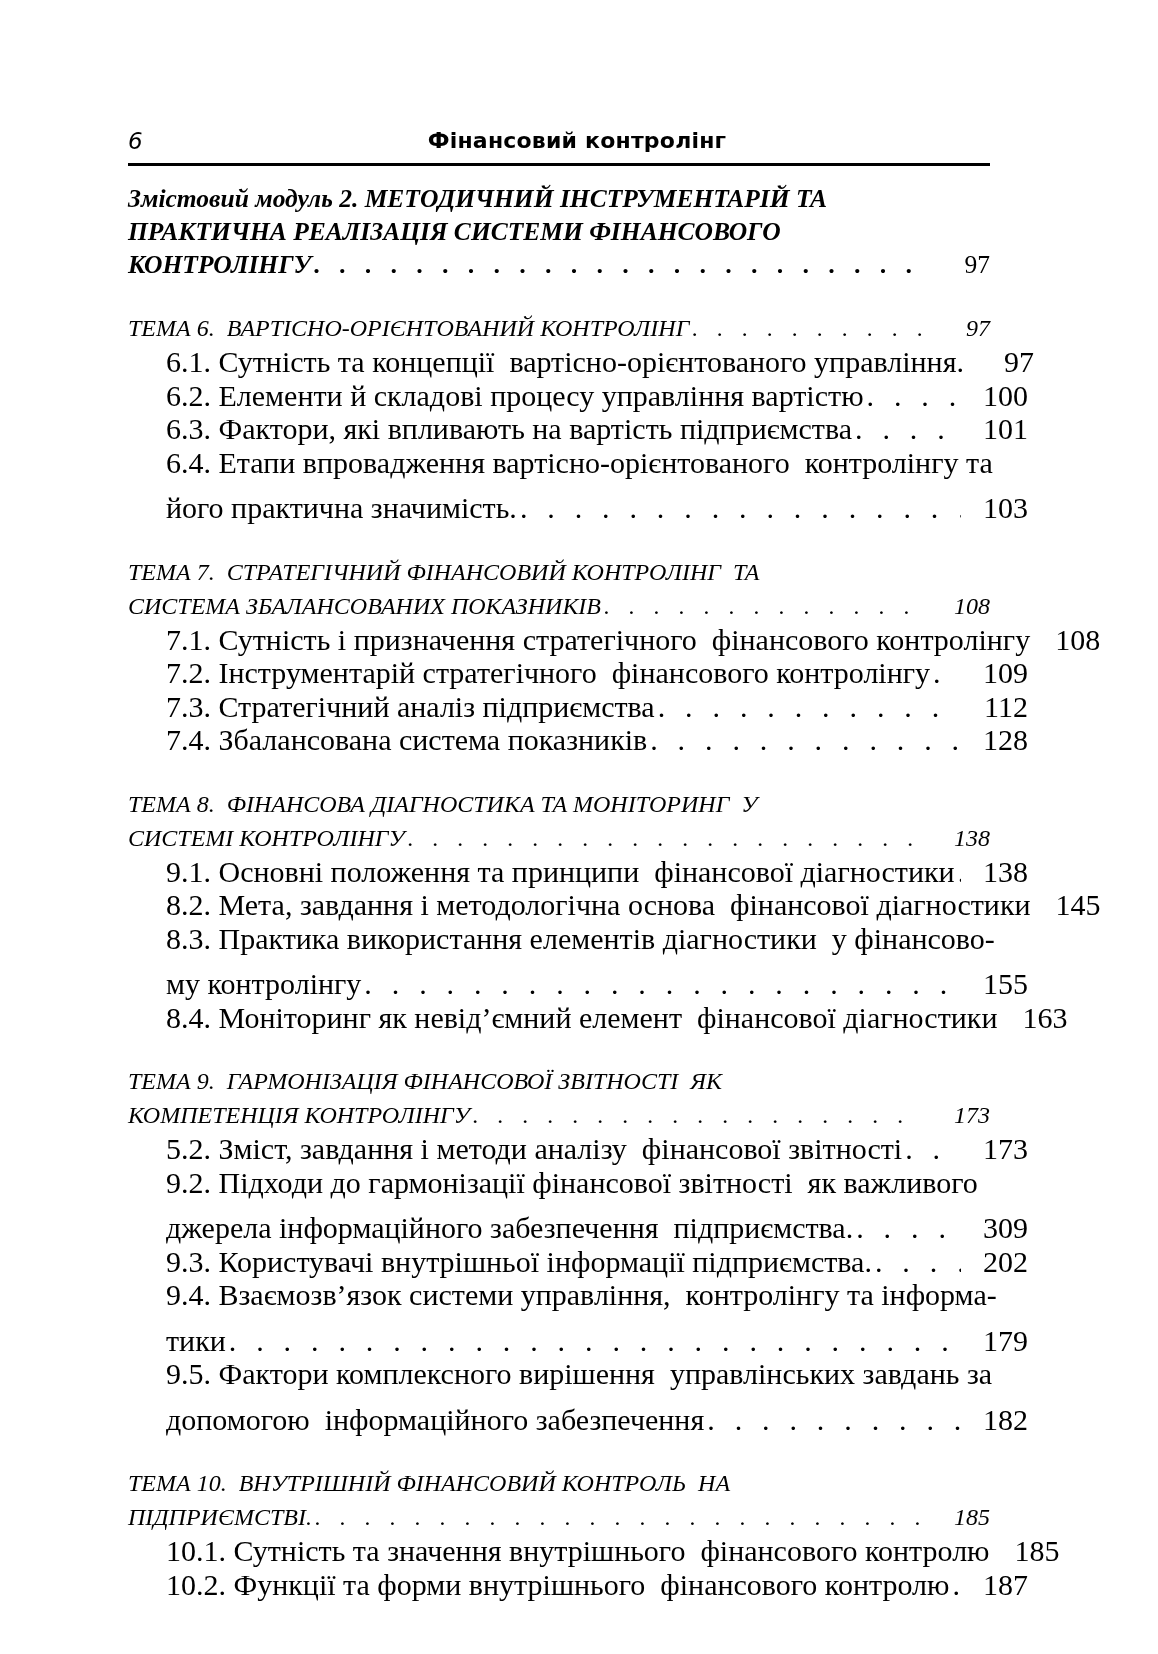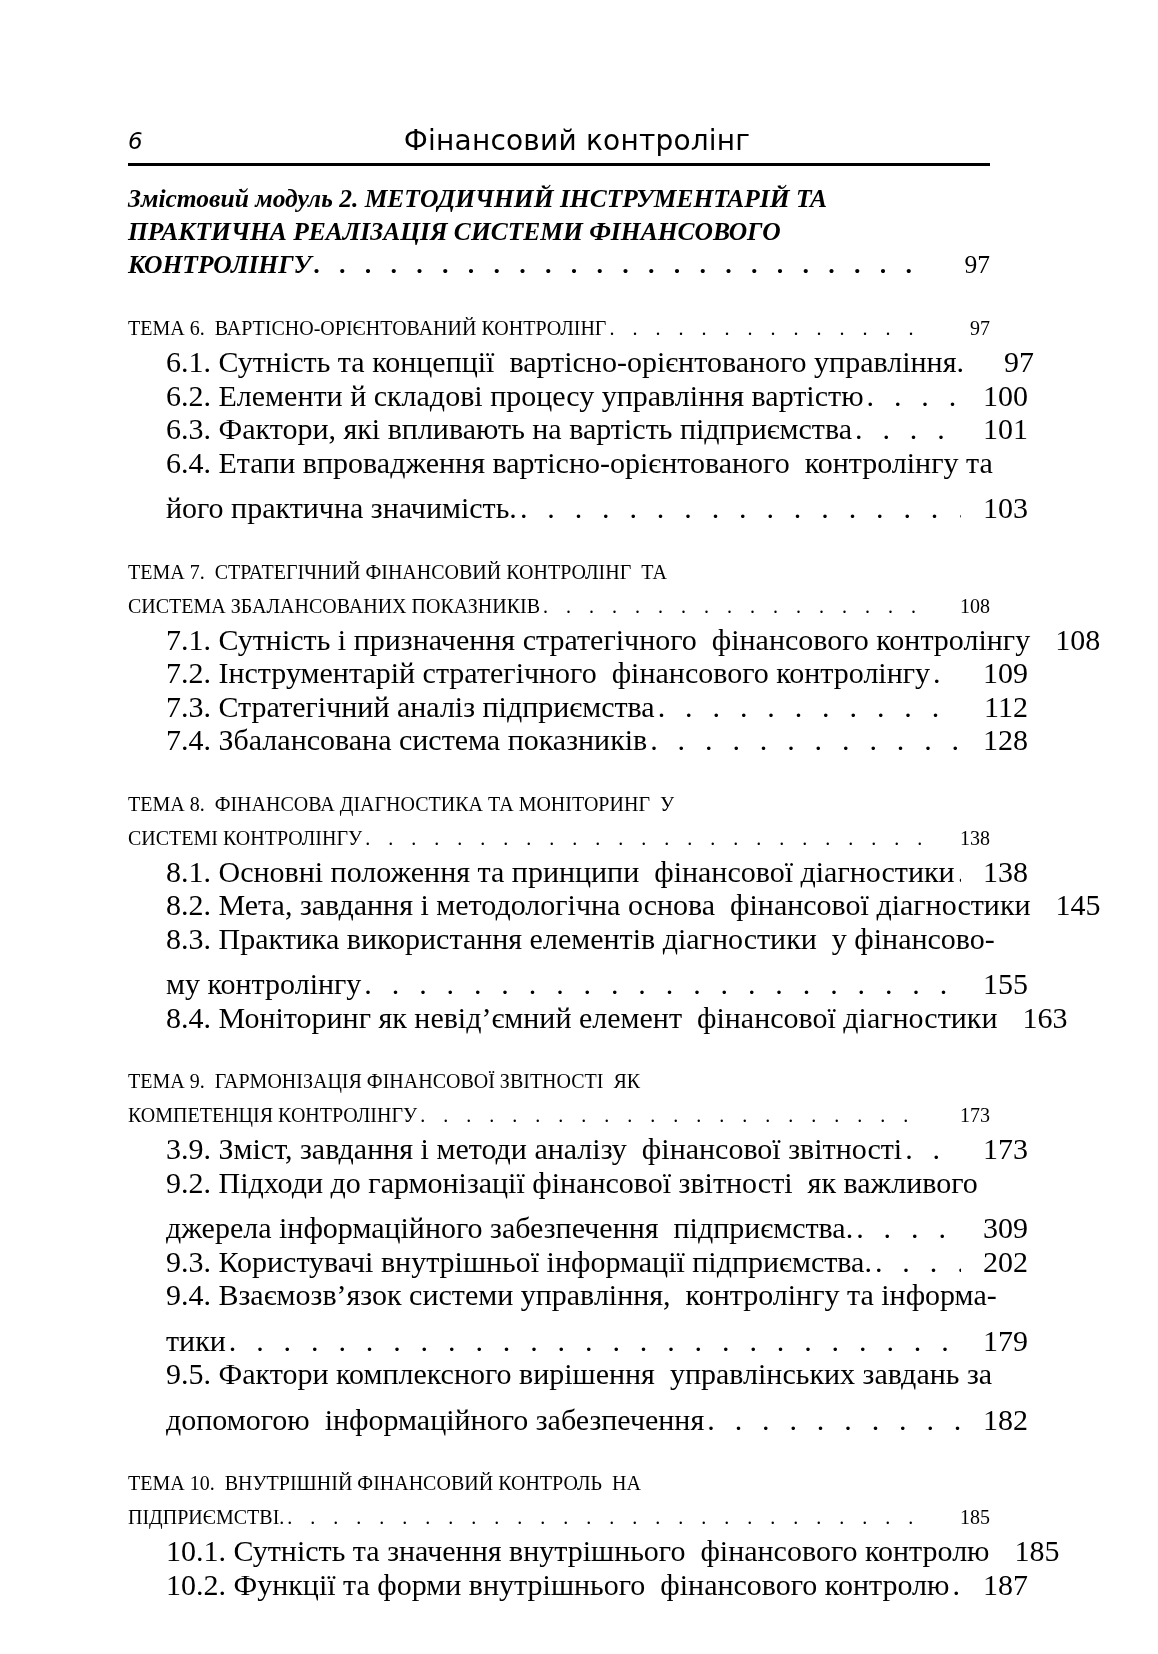--- a/index.html
+++ b/index.html
@@ -47,24 +47,25 @@
     line-height: 30px;
     letter-spacing: 0.3px;
   }
   .running-title {
     position: absolute;
     left: 0;
     right: 0;
     top: 0;
     text-align: center;
     font-family: "DejaVu Sans", "Liberation Sans", sans-serif;
-    font-size: 28px;
+    font-size: 22px;
     line-height: 30px;
     letter-spacing: 0.2px;
     padding-left: 36px;
+    font-weight: bold;
   }
   .header-rule {
     position: absolute;
     left: 128px;
     top: 163px;
     width: 862px;
     height: 3px;
     background: #000;
   }
 
@@ -108,22 +109,23 @@
     font-weight: bold;
     font-size: 25.5px;
     line-height: 33px;
     margin-bottom: 0;
   }
   .module .pg { font-style: normal; font-weight: normal; }
   .module .leaders { letter-spacing: 6.5px; }
 
   
   .theme {
-    font-size: 20px;
+    font-size: 24px;
     line-height: 34px;
+    font-style: italic;
   }
   .theme .leaders { letter-spacing: 6.5px; }
 
   
   .sub {
     font-size: 30px;
     line-height: 33.5px;
     padding-left: 38px;
   }
   .sub.cont { padding-left: 38px; margin-top: 12px; }
@@ -220,21 +222,21 @@
       <div class="row theme noleader">
         <span class="txt">ТЕМА 8.  ФІНАНСОВА ДІАГНОСТИКА ТА МОНІТОРИНГ  У</span>
         <span class="pg"></span>
       </div>
       <div class="row theme cont">
         <span class="txt">СИСТЕМІ КОНТРОЛІНГУ</span>
         <span class="leaders"></span>
         <span class="pg">138</span>
       </div>
       <div class="row sub">
-        <span class="txt">8.1. Основні положення та принципи  фінансової діагностики</span>
+        <span class="txt">9.1. Основні положення та принципи  фінансової діагностики</span>
         <span class="leaders"></span>
         <span class="pg">138</span>
       </div>
       <div class="row sub">
         <span class="txt">8.2. Мета, завдання і методологічна основа  фінансової діагностики</span>
         <span class="leaders"></span>
         <span class="pg">145</span>
       </div>
       <div class="row sub noleader">
         <span class="txt">8.3. Практика використання елементів діагностики  у фінансово-</span>
@@ -254,21 +256,21 @@
       <div class="row theme noleader">
         <span class="txt">ТЕМА 9.  ГАРМОНІЗАЦІЯ ФІНАНСОВОЇ ЗВІТНОСТІ  ЯК</span>
         <span class="pg"></span>
       </div>
       <div class="row theme cont">
         <span class="txt">КОМПЕТЕНЦІЯ КОНТРОЛІНГУ</span>
         <span class="leaders"></span>
         <span class="pg">173</span>
       </div>
       <div class="row sub">
-        <span class="txt">3.9. Зміст, завдання і методи аналізу  фінансової звітності</span>
+        <span class="txt">5.2. Зміст, завдання і методи аналізу  фінансової звітності</span>
         <span class="leaders"></span>
         <span class="pg">173</span>
       </div>
       <div class="row sub noleader">
         <span class="txt">9.2. Підходи до гармонізації фінансової звітності  як важливого</span>
         <span class="pg"></span>
       </div>
       <div class="row sub cont">
         <span class="txt">джерела інформаційного забезпечення  підприємства.</span>
         <span class="leaders"></span>

